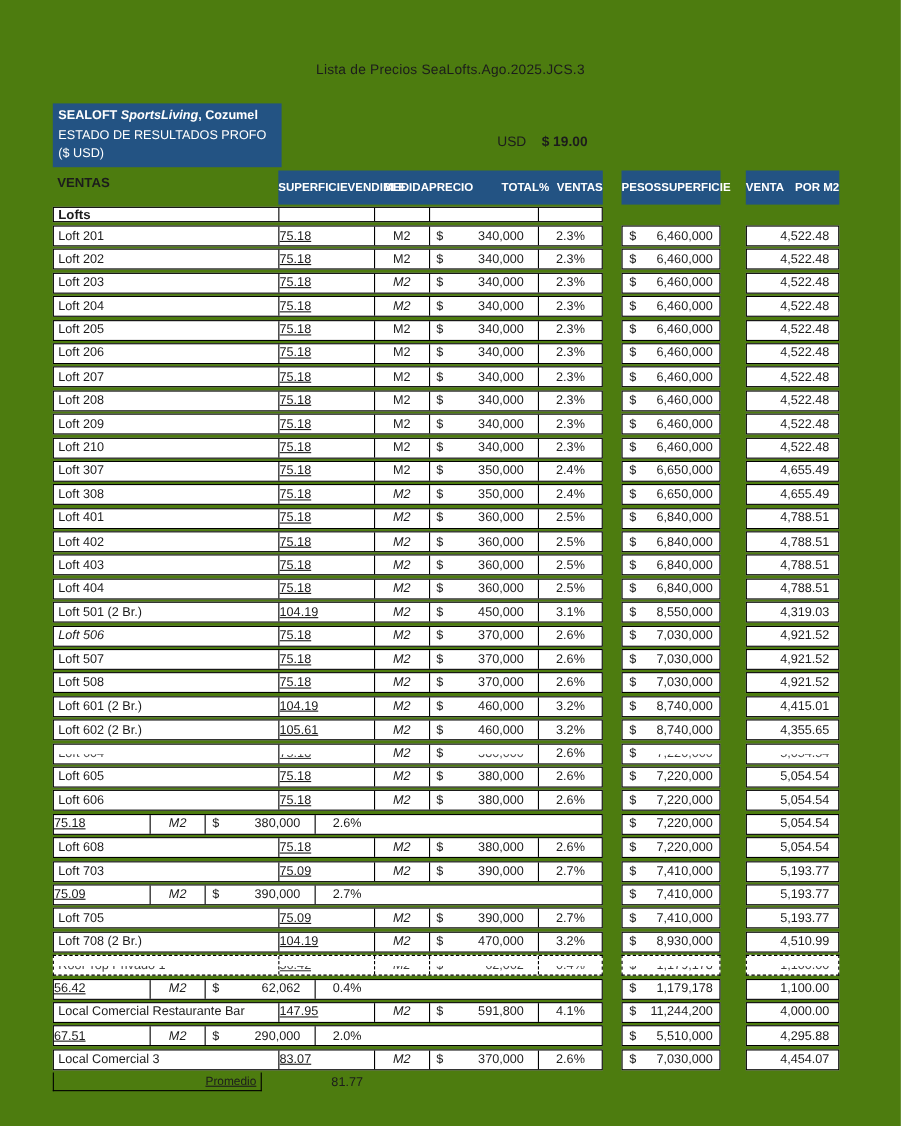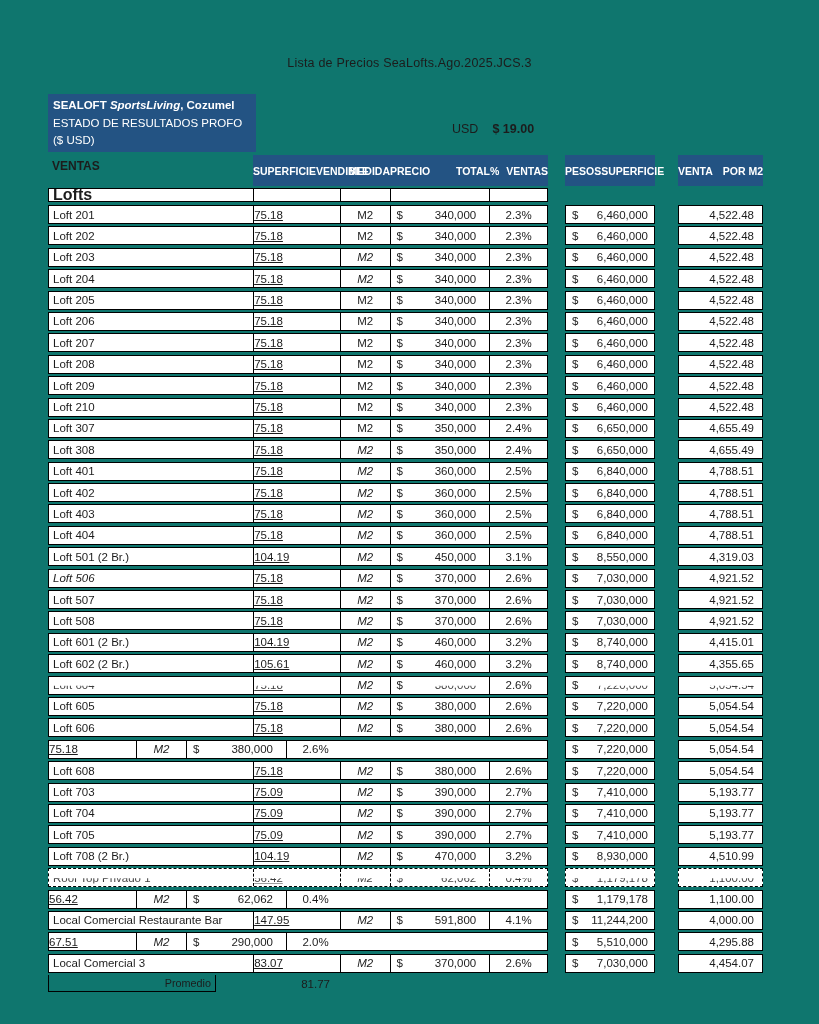--- a/index.html
+++ b/index.html
@@ -1,21 +1,21 @@
 <!DOCTYPE html>
 <html><head>
 <meta charset="utf-8">
 <style>
   html,body { margin:0; padding:0; }
   body {
     width:819px; height:1024px; background:#ffffff;
     font-family:"Liberation Sans", sans-serif; color:#1c1c1c;
     position:relative; overflow:hidden;
   }
-  .page { position:absolute; inset:0; background:#0f766e; }
+  .page { position:absolute; inset:0; background:#4d7c0f; }
 
   .doc-title {
     position:absolute; top:56px; left:0; width:100%;
     text-align:center; font-size:12.5px; letter-spacing:0.2px;
   }
 
   .info-block {
     position:absolute; left:48px; top:94px; width:208px; height:58px;
     background:#235383; color:#ffffff; box-sizing:border-box;
     padding:3px 5px; font-size:11.5px; line-height:17.5px;
@@ -68,40 +68,41 @@
     border:1.6px solid #000; box-sizing:border-box; background:#fff;
     display:flex; align-items:center; justify-content:space-between; padding:0 6px;
   }
   .venta-box {
     position:absolute; left:630px; top:0; width:85px; height:100%;
     border:1.6px solid #000; box-sizing:border-box; background:#fff;
     display:flex; align-items:center; justify-content:flex-end; padding-right:8px;
   }
   .it { font-style:italic; }
 
-  .lofts-row { position:relative; height:14px; margin-bottom:3px; font-size:16px; }
+  .lofts-row { position:relative; height:14px; margin-bottom:3px; font-size:12px; }
   .lofts-row .main-box { display:flex; }
   .lofts-row .c-label { font-weight:bold; }
 
   
   .garble-partial [data-field="label"],
   .garble-partial [data-field="superficie"],
   .garble-partial [data-field="precio"],
   .garble-partial [data-field="pesos"],
   .garble-partial [data-field="venta"] { clip-path: inset(55% 0 0 0); opacity:0.85; }
   .garble-full [data-field], .garble-full .cur { clip-path: inset(55% 0 0 0); opacity:0.85; }
   .garble-full .main-box, .garble-full .pesos-box, .garble-full .venta-box { border-style:dashed; border-width:1.4px; }
   .garble-full .cell + .cell { border-left-style:dashed; }
 
   .promedio-row { position:relative; height:17px; font-size:10.8px; margin-top:1px; }
   .prom-label-cell {
-    position:absolute; left:0; top:0; width:168px; height:100%;
+    position:absolute; left:0; top:0; width:190px; height:100%;
     border-left:1.4px solid #000; border-right:1.4px solid #000; border-bottom:1.4px solid #000;
     box-sizing:border-box; display:flex; align-items:center; justify-content:flex-end;
     padding-right:4px;
+    text-decoration:underline;
   }
   .prom-value {
     position:absolute; left:205px; top:0; width:87px; height:100%;
     display:flex; align-items:center; justify-content:flex-end; padding-right:10px;
     box-sizing:border-box; font-size:11.5px;
   }
 </style>
 </head>
 <body>
 
@@ -914,23 +915,20 @@
     <div class="pesos-box">
             <span class="cur" data-field="dollar2">$</span>
             <span data-field="pesos">7,410,000</span>
           </div>
     <div class="venta-box">
             <span data-field="venta">5,193.77</span>
           </div>
   </div>
         <div class="row">
     <div class="main-box">
-      <div class="cell c-label">
-              <span data-field="label">Loft 704</span>
-            </div>
       <div class="cell c-sup">
               <span data-field="superficie">75.09</span>
             </div>
       <div class="cell c-med">
               <span data-field="medida" class="it">M2</span>
             </div>
       <div class="cell c-pre">
               <span class="cur" data-field="dollar1">$</span>
               <span data-field="precio">390,000</span>
             </div>

